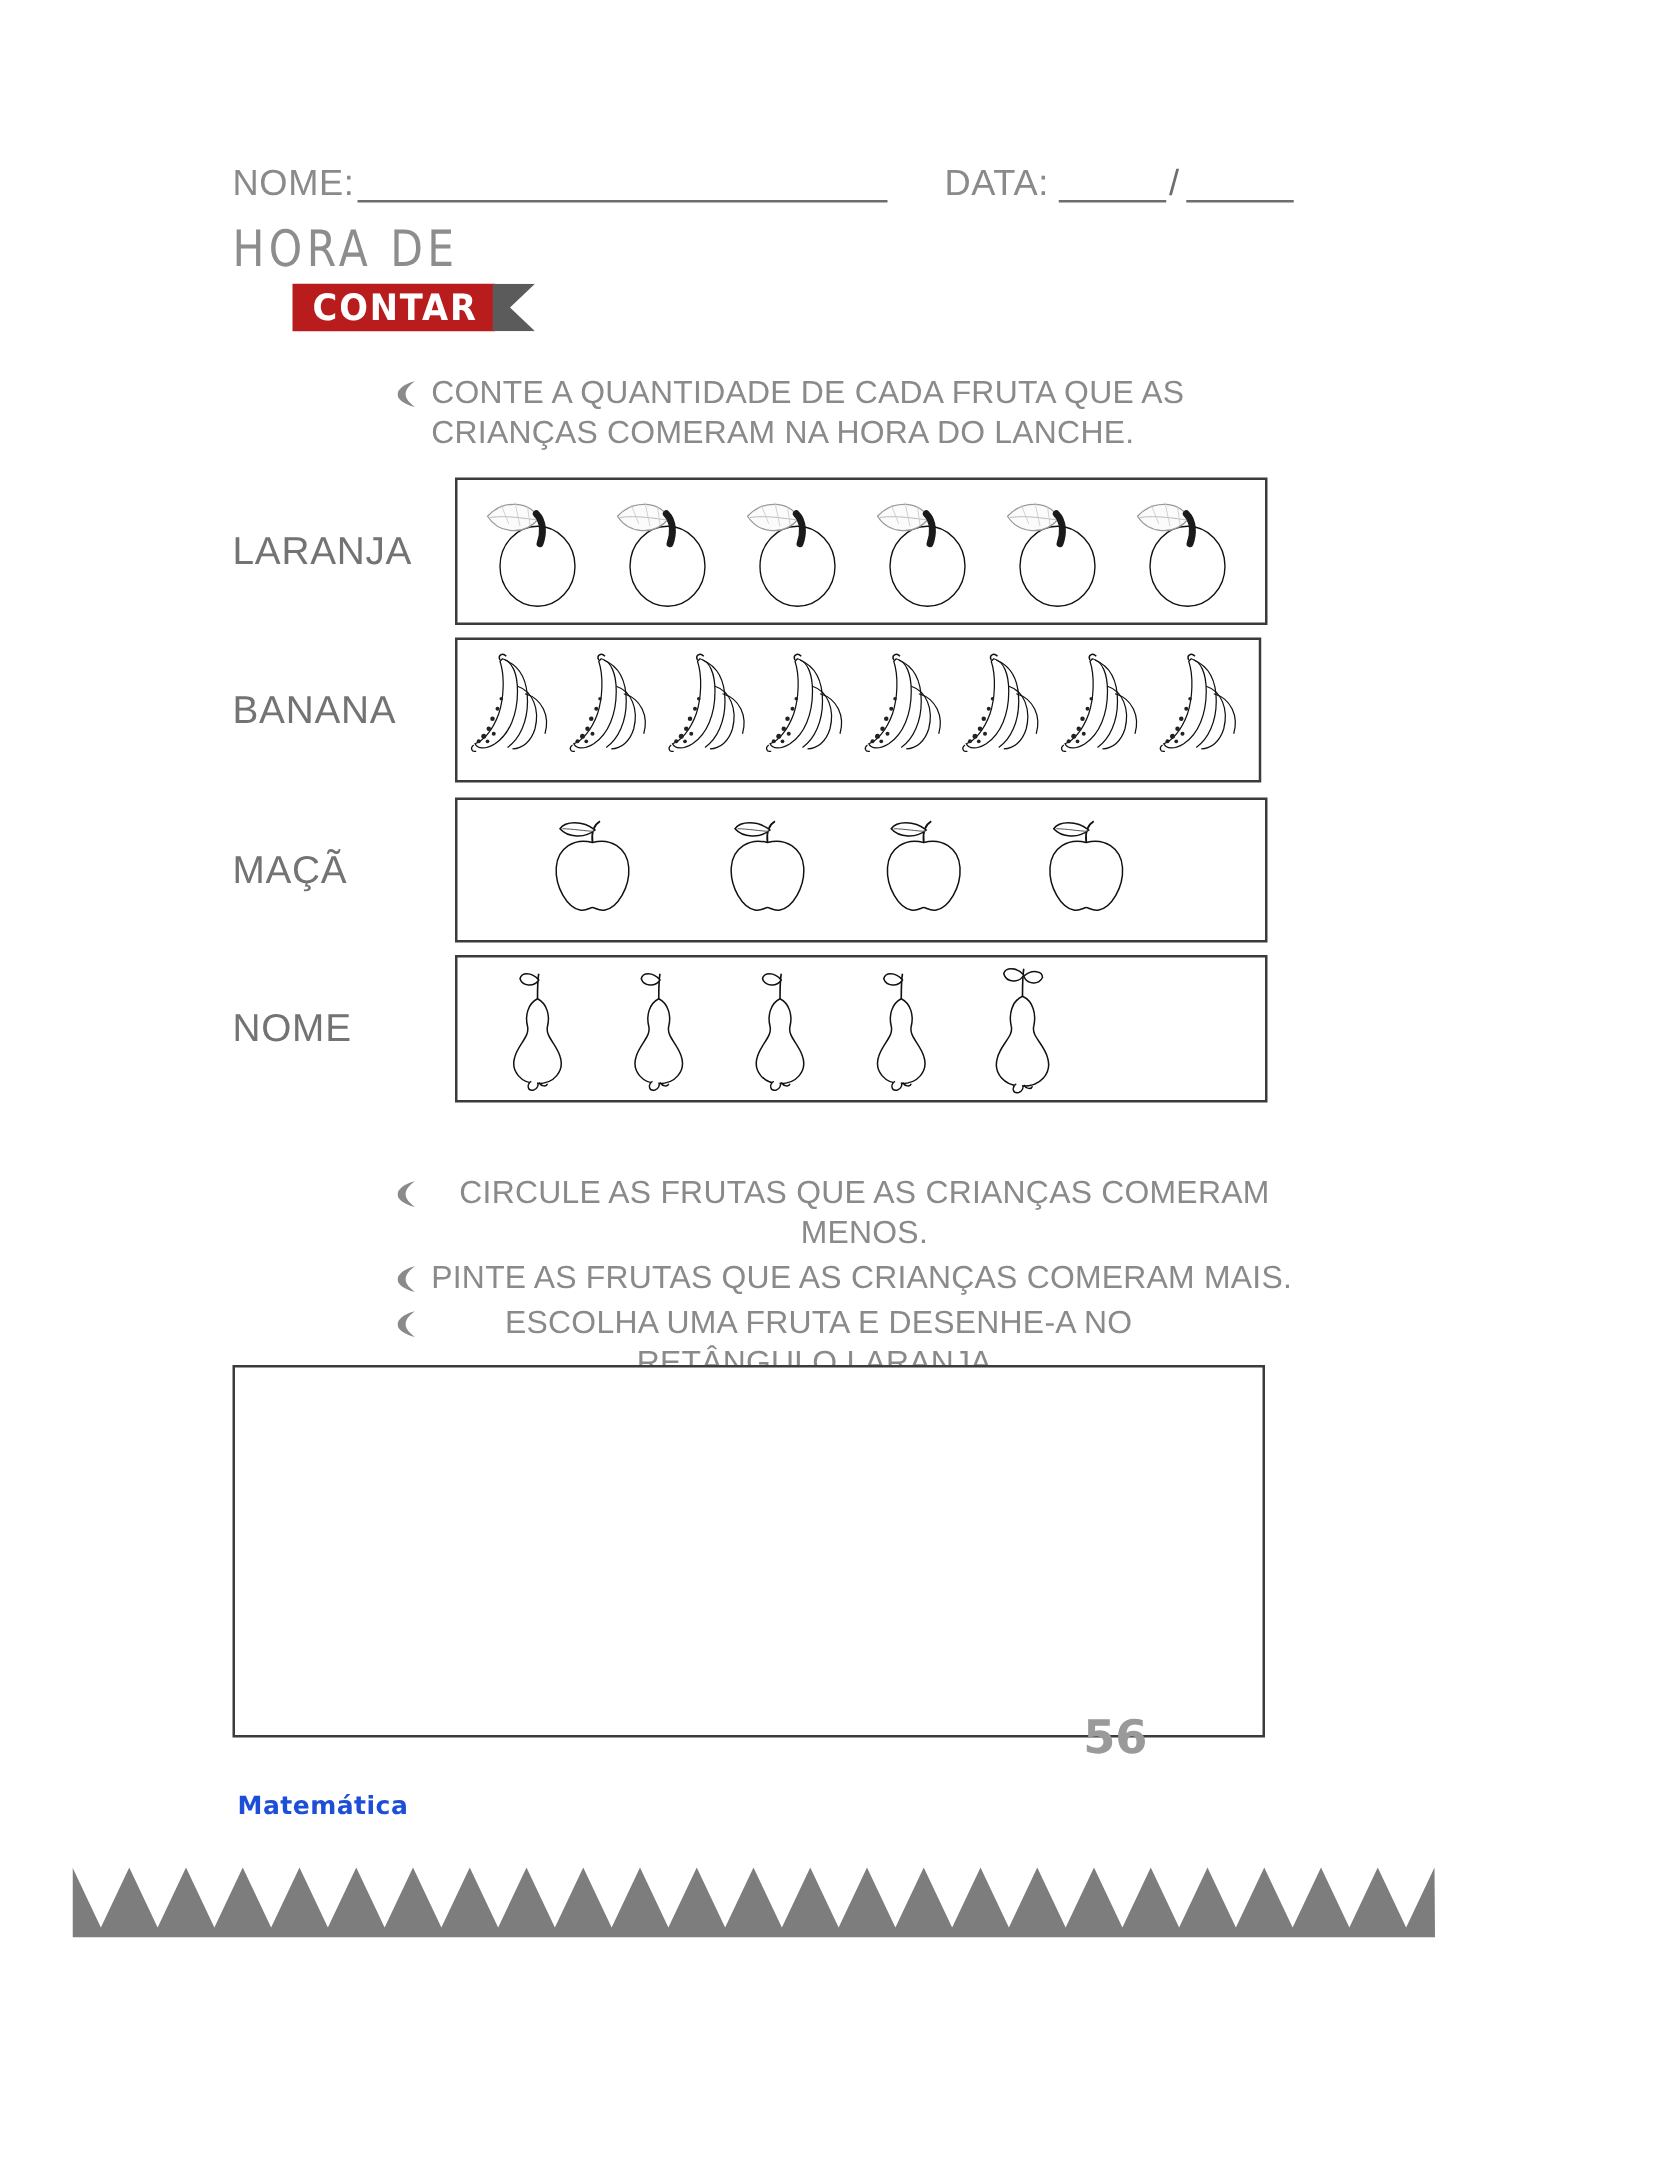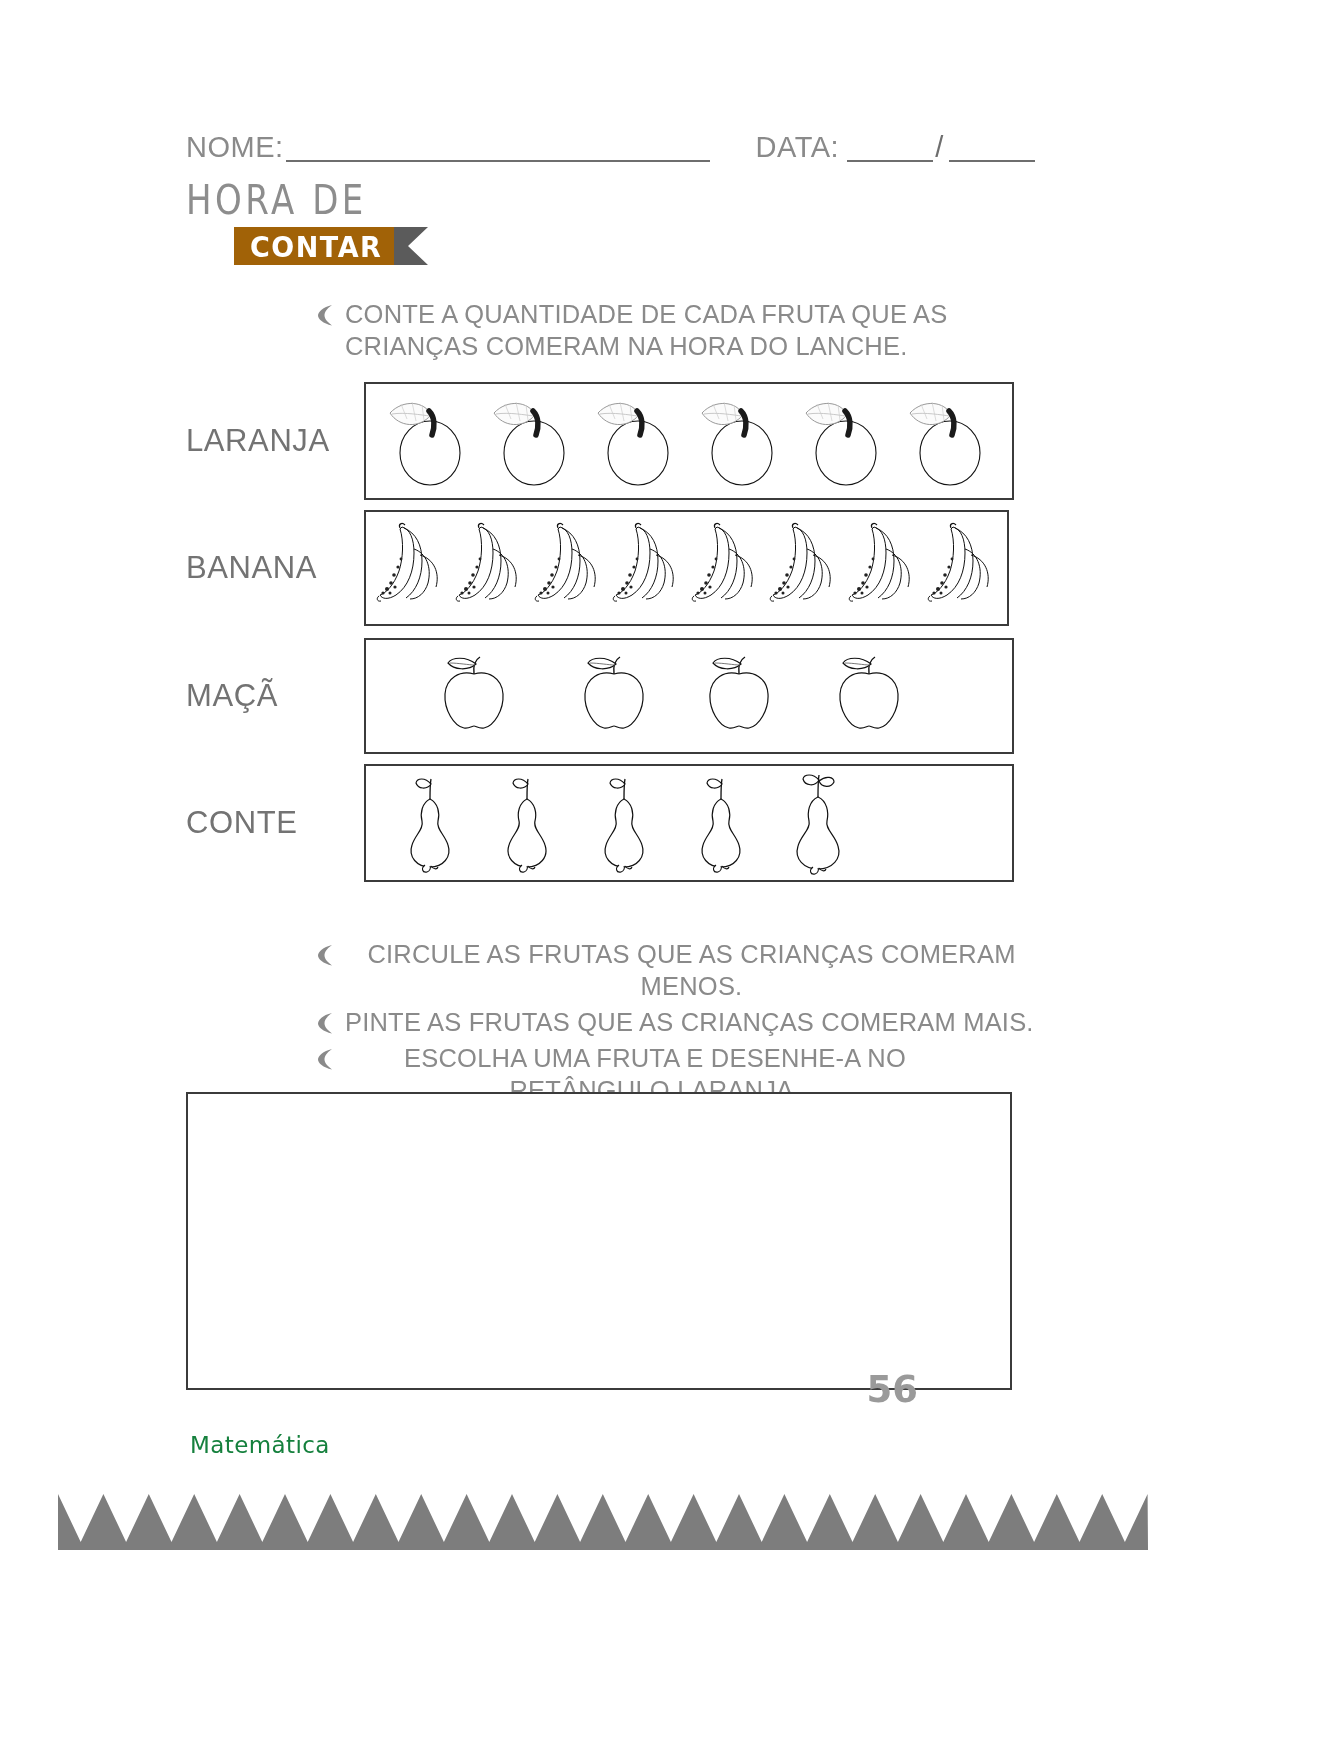--- a/index.html
+++ b/index.html
@@ -33,21 +33,21 @@
   .title-line1 {
     font-size: 34px; color:#8d8d8d; letter-spacing: 3.5px;
     font-family: "DejaVu Sans", sans-serif; font-weight: 400;
     transform: scaleY(1.18); transform-origin: left top;
   }
   .banner {
     position: relative; margin-left: 48px; margin-top: 11px;
     display:inline-block; height: 38px;
   }
   .banner-body {
-    background:#a16207; height: 38px; padding: 0 14px 0 16px;
+    background:#b91c1c; height: 38px; padding: 0 14px 0 16px;
     display:flex; align-items:center;
   }
   .banner-text {
     color:#fff; font-size: 27px; font-weight: 700; letter-spacing: 1.5px;
     font-family: "DejaVu Sans", sans-serif; transform: scaleY(1.08);
   }
   .banner-tail {
     position:absolute; right:-36px; top:0; width:38px; height:38px;
   }
 
@@ -88,21 +88,21 @@
 
   
   .draw-box {
     position:absolute; left:186px; top:1092px; width:826px; height:298px;
     border: 2.6px solid #3b3b3b; background:#fff;
   }
 
   
   .footer-subject {
     position:absolute; left:190px; top:1432px;
-    font-size: 23px; font-weight: 400; color:#15803d; letter-spacing:.4px;
+    font-size: 20px; font-weight: 700; color:#1d4ed8; letter-spacing:.4px;
     font-family: "DejaVu Sans", sans-serif;
   }
   .footer-page {
     position:absolute; right:186px; top:1368px;
     font-size: 37px; font-weight: 700; color:#9a9a9a;
     font-family: "DejaVu Sans", sans-serif;
   }
   .zigzag { position:absolute; left:58px; top:1490px; width:1090px; height:60px; }
 </style>
 </head>
@@ -383,21 +383,21 @@
           <path d="M38 24 C24 20, 10 28, 9 44 C8 60, 18 76, 28 78 C33 79, 36 76, 38 76 C40 76, 43 79, 48 78 C58 76, 68 60, 67 44 C66 28, 52 20, 38 24 Z" fill="#fff" stroke="#111" stroke-width="1.2"></path>
           <path d="M38 24 C37 16, 39 10, 44 7" fill="none" stroke="#111" stroke-width="1.4"></path>
           <path d="M40 14 C30 6, 16 7, 12 13 C18 20, 32 21, 40 14 Z" fill="#fff" stroke="#111" stroke-width="1.2"></path>
           <path d="M14 13 C22 13, 33 15, 39 15" fill="none" stroke="#555" stroke-width=".8"></path>
         </svg>
       </div>
     </div>
   </div>
 
   <div class="fruit-row" id="row-pera">
-    <span class="fruit-label">CONTE</span>
+    <span class="fruit-label">NOME</span>
     <div class="fruit-box">
       <div class="fruit-cell" style="width:97px">
         <svg width="72" height="104" viewBox="0 0 72 104">
           <path d="M33 28 C25 32, 23 42, 25 50 C27 58, 18 64, 15 74 C11 86, 20 96, 33 96 C46 96, 55 86, 51 74 C48 64, 39 58, 41 50 C43 42, 41 32, 33 28 Z" fill="#fff" stroke="#111" stroke-width="1.2"></path>
           <path d="M33 28 C33 20, 33 13, 34 8" fill="none" stroke="#111" stroke-width="1.3"></path>
           <path d="M34 13 C28 6, 20 7, 19 12 C21 18, 30 19, 34 13 Z" fill="#fff" stroke="#111" stroke-width="1.2"></path>
           <path d="M28 94 C24 97, 25 102, 30 101 C33 100, 34 97, 33 95" fill="#fff" stroke="#111" stroke-width="1.1"></path>
           <path d="M34 95 C36 98, 40 99, 41 96" fill="none" stroke="#111" stroke-width="1.1"></path>
         </svg>
       </div>

